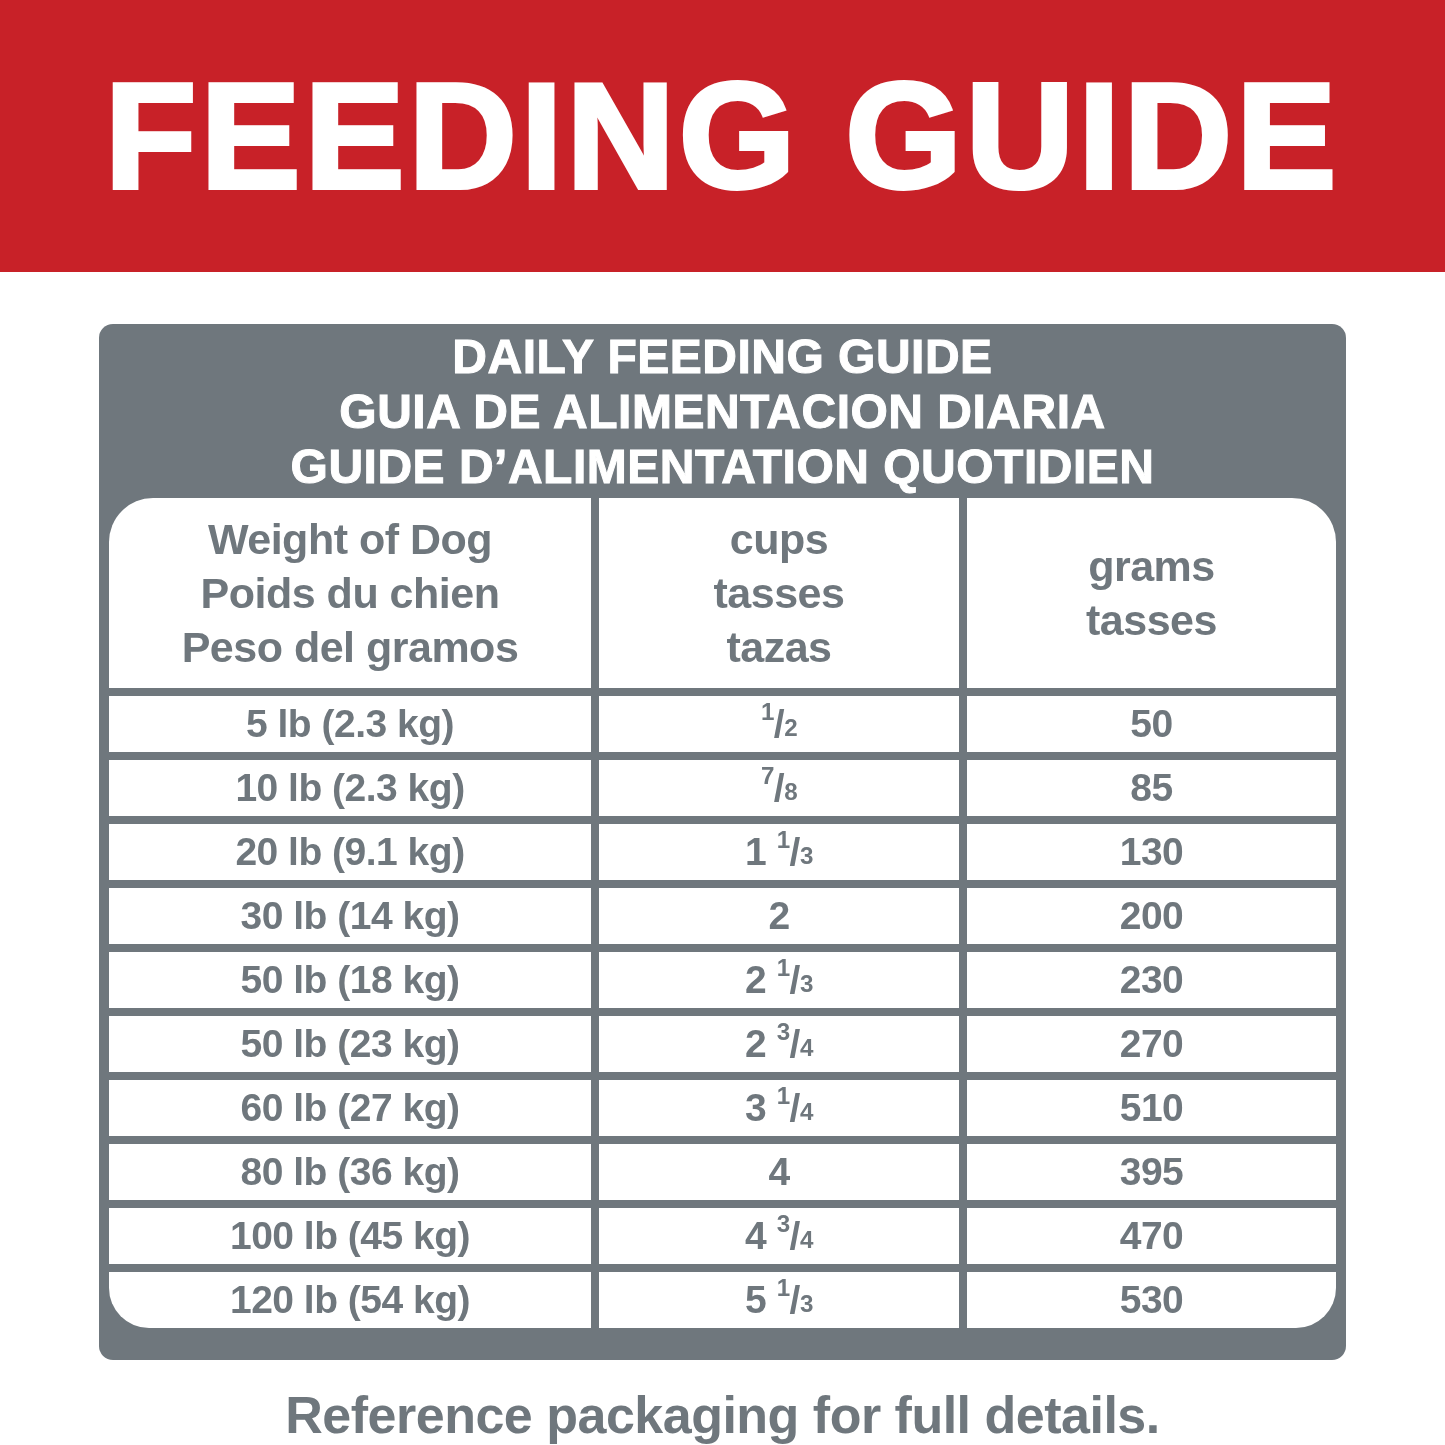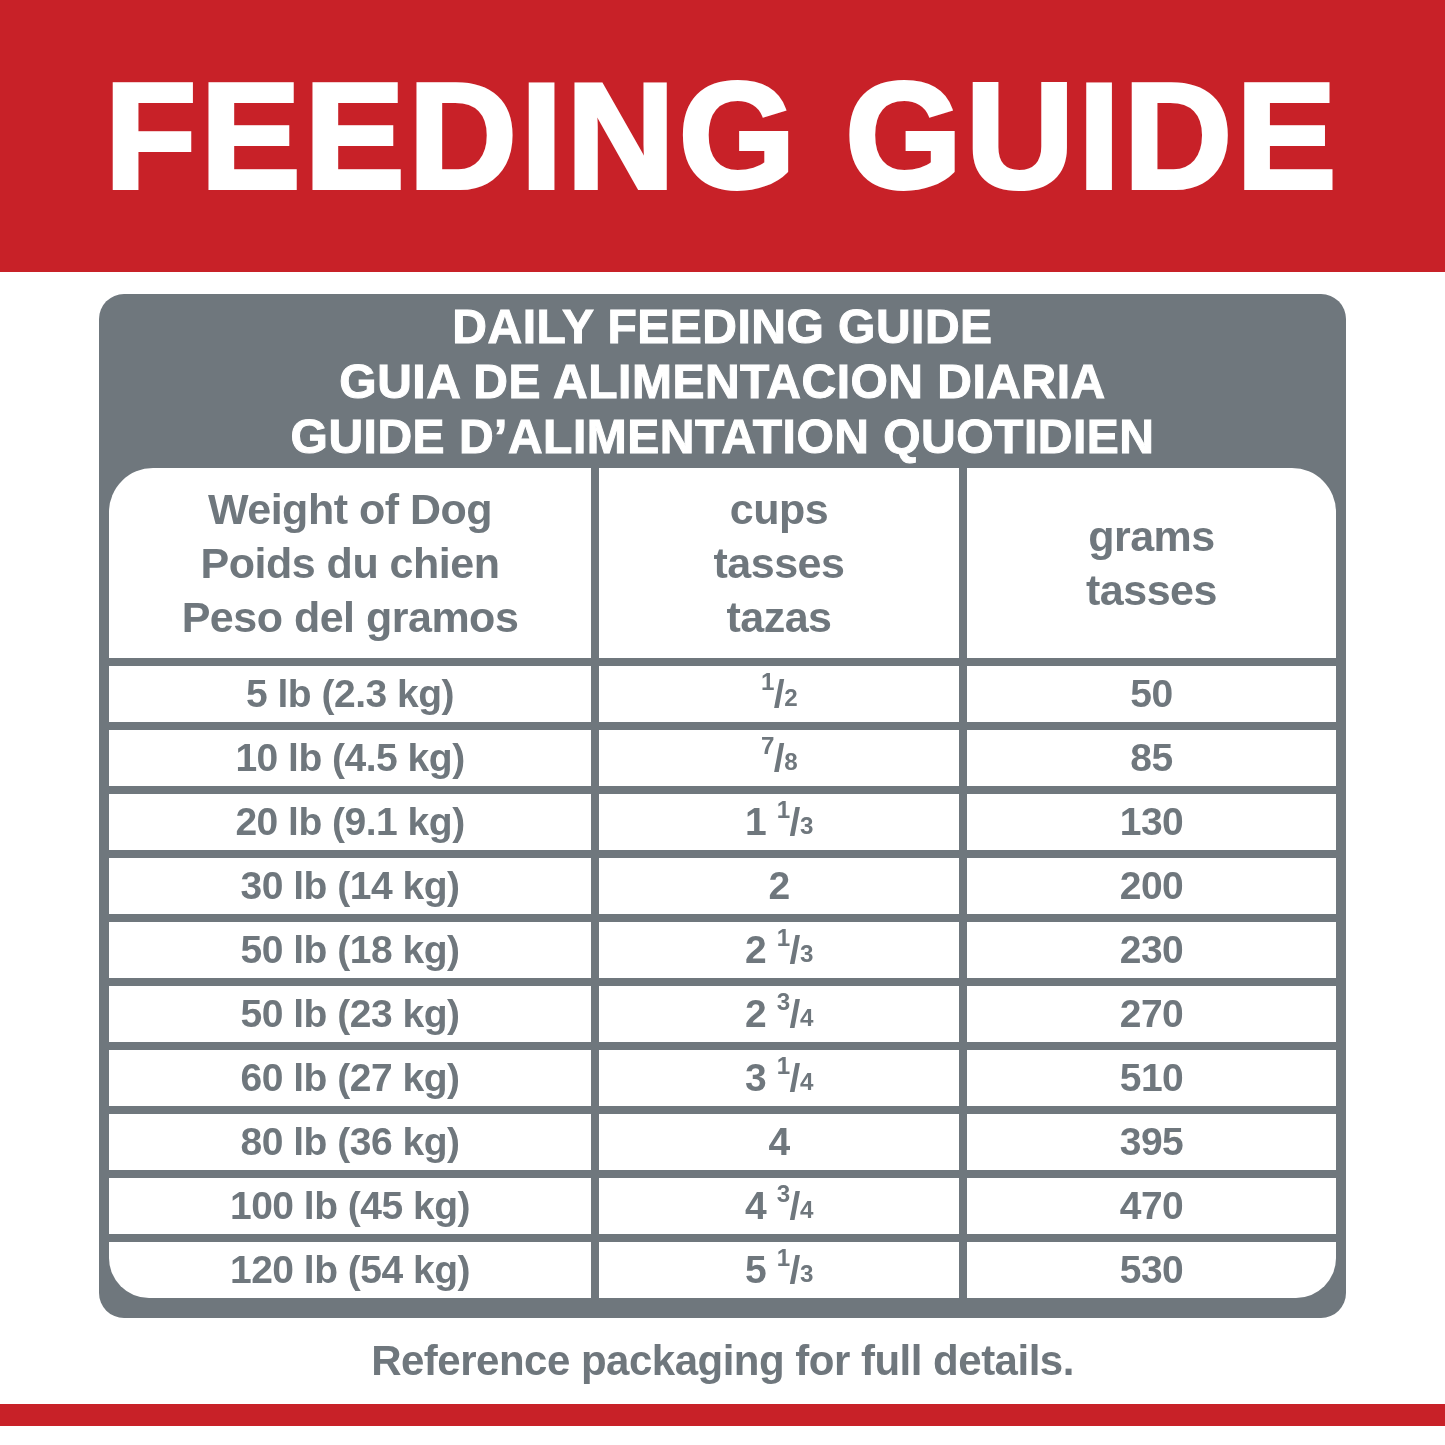--- a/index.html
+++ b/index.html
@@ -6,37 +6,37 @@
     --red:#c82128;
     --gray:#6f777d;
     --white:#ffffff;
   }
   *{box-sizing:border-box;}
   html,body{margin:0;padding:0;}
   body{
     width:1445px;height:1445px;overflow:hidden;background:var(--white);
     font-family:"Liberation Sans","DejaVu Sans",sans-serif;
   }
-  .page{width:1445px;height:1393px;display:flex;flex-direction:column;}
+  .page{width:1445px;height:1393px;display:flex;flex-direction:column;gap:12px;}
 
   
   .banner{
     height:272px;background:var(--red);
     display:flex;align-items:center;justify-content:center;flex:0 0 auto;
   }
   .banner h1{
     margin:0;color:#fff;font-size:150px;font-weight:bold;
     letter-spacing:4px;-webkit-text-stroke:4px #fff;line-height:1;
     white-space:nowrap;
   }
 
   
   .guide{
-    width:1247px;margin:22px auto 0;background:var(--gray);
-    border-radius:25px;padding:0 10px 20px;flex:0 0 auto;
+    width:1247px;margin:40px auto 0;background:var(--gray);
+    border-radius:14px;padding:0 10px 32px;flex:0 0 auto;
   }
   .guide-title{
     height:174px;display:flex;flex-direction:column;
     align-items:center;justify-content:center;
   }
   .guide-title span{
     color:#fff;font-weight:bold;font-size:48px;line-height:55px;
     letter-spacing:0.5px;-webkit-text-stroke:1px #fff;white-space:nowrap;
   }
 
@@ -64,21 +64,21 @@
   }
   .cups sup{top:-0.5em;}
   .cups sub{top:0.18em;}
 
   
   .footnote{
     height:86px;display:flex;align-items:center;justify-content:center;
     flex:0 0 auto;
   }
   .footnote p{
-    margin:17px;color:var(--gray);font-weight:bold;font-size:42px;
+    margin:17px;color:var(--gray);font-weight:bold;font-size:52px;
     letter-spacing:-0.5px;
   }
 
   
   .bottom-bar{height:22px;background:var(--red);flex:0 0 auto;margin-top:auto;}
 </style>
 </head>
 <body>
 
 <div class="page">
@@ -113,21 +113,21 @@
         </div>
       </div>
 
       <div class="row">
         <div class="cell dcell c1">5 lb (2.3 kg)</div>
         <div class="cell dcell c2 cups"><sup>1</sup>/<sub>2</sub></div>
         <div class="cell dcell c3">50</div>
       </div>
 
       <div class="row">
-        <div class="cell dcell c1">10 lb (4.5 kg)</div>
+        <div class="cell dcell c1">10 lb (2.3 kg)</div>
         <div class="cell dcell c2 cups"><sup>7</sup>/<sub>8</sub></div>
         <div class="cell dcell c3">85</div>
       </div>
 
       <div class="row">
         <div class="cell dcell c1">20 lb (9.1 kg)</div>
         <div class="cell dcell c2 cups">1&nbsp;<sup>1</sup>/<sub>3</sub></div>
         <div class="cell dcell c3">130</div>
       </div>
 

